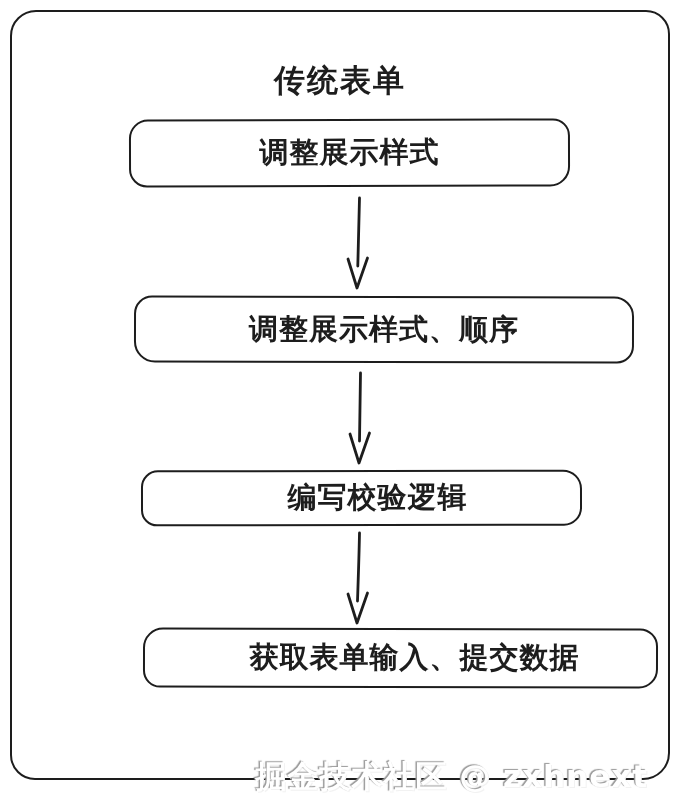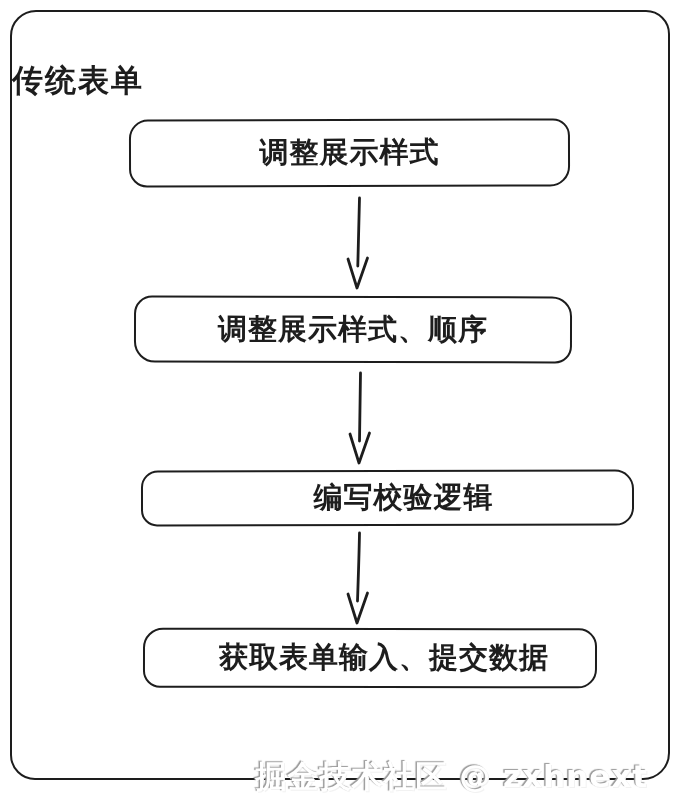--- a/index.html
+++ b/index.html
@@ -24,20 +24,21 @@
     border: 2.5px solid #1d1d1d;
     border-radius: 26px 24px 27px 25px;
     background: #ffffff;
     box-sizing: border-box;
   }
   .title {
     position: absolute;
     left: 0;
     top: 48px;
     width: 100%;
+    text-align: center;
     font-size: 31px;
     font-weight: 600;
     letter-spacing: 2px;
     color: #1d1d1d;
   }
   .step-box {
     position: absolute;
     box-sizing: border-box;
     border: 2.8px solid #1d1d1d;
     background: #ffffff;
@@ -48,32 +49,32 @@
     font-weight: 600;
     letter-spacing: 1px;
     color: #1d1d1d;
   }
   .box1 {
     left: 117px; top: 107px; width: 441px; height: 68px;
     border-radius: 19px 17px 20px 18px;
     transform: rotate(-0.15deg);
   }
   .box2 {
-    left: 122px; top: 284px; width: 438px; height: 67px;
+    left: 122px; top: 284px; width: 500px; height: 67px;
     border-radius: 18px 20px 17px 21px;
     transform: rotate(0.12deg);
   }
   .box3 {
-    left: 129px; top: 458px; width: 493px; height: 56px;
+    left: 129px; top: 458px; width: 441px; height: 56px;
     border-radius: 17px 19px 18px 16px;
     transform: rotate(-0.1deg);
     padding-left: 32px;
   }
   .box4 {
-    left: 131px; top: 616px; width: 454px; height: 60px;
+    left: 131px; top: 616px; width: 515px; height: 60px;
     border-radius: 20px 18px 19px 17px;
     transform: rotate(0.1deg);
     padding-left: 28px;
   }
   .arrow {
     position: absolute;
     width: 36px;
     height: 96px;
   }
   .arrow1 { left: 328px; top: 184px; }

